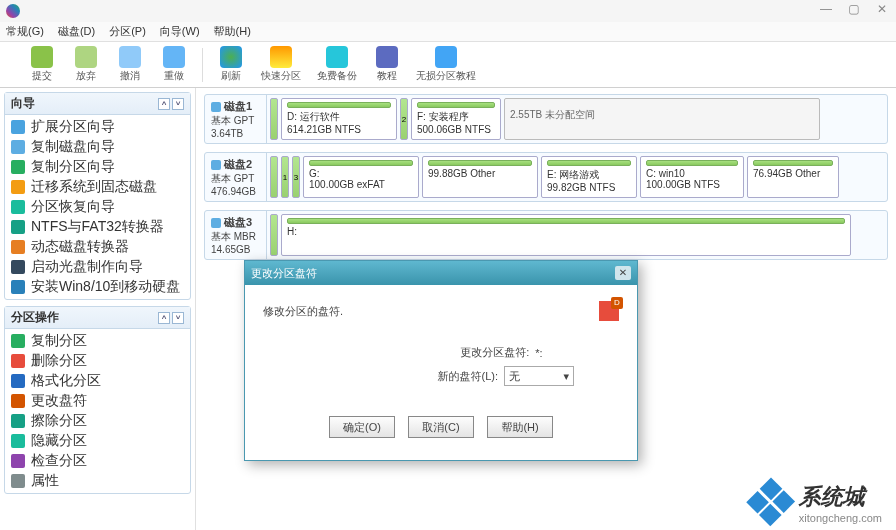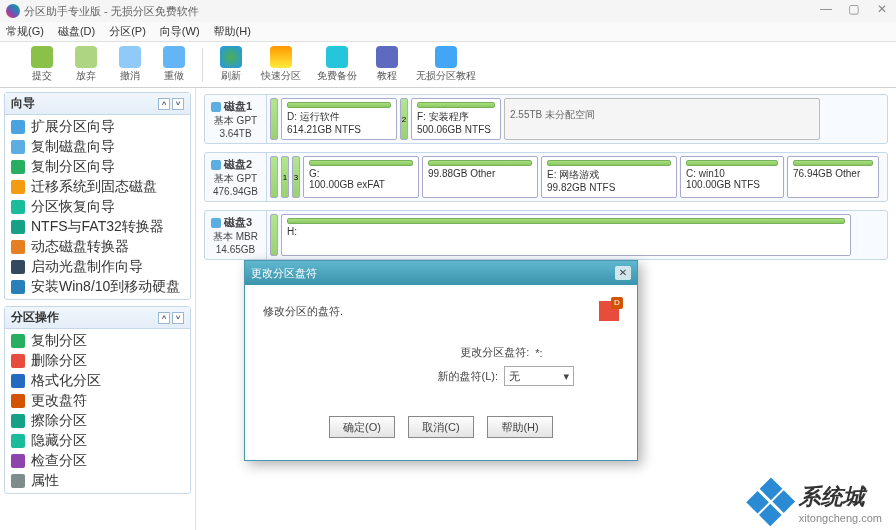--- a/index.html
+++ b/index.html
@@ -18,21 +18,21 @@
   .sidebar { width: 196px; background: #fff; border-right: 1px solid #e0e0e0; padding: 4px; overflow: hidden; }
   .panel { border: 1px solid #c6d8e8; border-radius: 3px; margin-bottom: 6px; }
   .panel-header { height: 22px; background: linear-gradient(#f0f6fc, #e4eef8); display: flex; align-items: center; justify-content: space-between; padding: 0 6px; font-size: 12px; color: #333; font-weight: bold; border-bottom: 1px solid #c6d8e8; }
   .panel-header .ctl { display: flex; gap: 2px; }
   .panel-header .cbtn { width: 12px; height: 12px; border: 1px solid #9ab7d4; background: #fff; font-size: 8px; text-align: center; line-height: 10px; color: #557; }
   .panel-body { padding: 2px 0; }
   .side-item { height: 20px; display: flex; align-items: center; padding: 0 6px; font-size: 14px; color: #333; cursor: pointer; }
   .side-icon { width: 14px; height: 14px; margin-right: 6px; border-radius: 2px; }
   .content { flex: 1; padding: 6px 8px; background: #fff; overflow: hidden; }
   .disk-row { border: 1px solid #c6d8e8; border-radius: 3px; margin-bottom: 8px; display: flex; height: 50px; background: #f7fbff; }
-  .disk-info { width: 62px; padding: 4px 6px; font-size: 10px; color: #444; border-right: 1px solid #c6d8e8; text-align: center; }
+  .disk-info { width: 62px; padding: 4px 6px; font-size: 10px; color: #444; border-right: 1px solid #c6d8e8; }
   .disk-info .dn { font-weight: bold; font-size: 11px; display: flex; align-items: center; gap: 3px; }
   .disk-icon { width: 10px; height: 10px; background: #5dade2; border-radius: 2px; }
   .parts { flex: 1; display: flex; align-items: center; padding: 3px; gap: 3px; }
   .part { border: 1px solid #aac; border-radius: 2px; height: 42px; padding: 3px 5px; font-size: 10px; color: #333; background: #fff; position: relative; overflow: hidden; }
   .part .bar { height: 6px; border: 1px solid #7ab05c; border-radius: 2px; margin-bottom: 2px; background: linear-gradient(#a7e07f, #8ac95f); position: relative; }
   .part-small { width: 8px; border: 1px solid #aac; height: 42px; background: linear-gradient(#b3e690, #9ad171); border-radius: 2px; }
   .unalloc { border: 1px solid #bbb; background: #f5f5f5; color: #666; }
   .dialog { position: absolute; left: 244px; top: 260px; width: 394px; background: #fff; border: 1px solid #4a98b0; box-shadow: 4px 4px 12px rgba(0,0,0,0.3); }
   .dialog-title { height: 24px; background: linear-gradient(#5fb8d0, #3a94ac); color: #fff; font-size: 11px; display: flex; align-items: center; justify-content: space-between; padding: 0 6px; }
   .dialog-title .x { width: 16px; height: 14px; text-align: center; cursor: pointer; color: #444; background: #d0e5ec; border-radius: 2px; font-size: 10px; line-height: 14px; }
@@ -48,21 +48,20 @@
   .watermark { position: absolute; right: 14px; bottom: 6px; font-size: 22px; color: #333; font-style: italic; font-weight: bold; display: flex; align-items: center; }
   .watermark .logo { display:flex; flex-wrap:wrap; width:36px; height:36px; transform: rotate(45deg); margin-right:10px; gap:2px; }
   .watermark .logo span { width:16px; height:16px; background:#2a8ad4; }
   .watermark small { display:block; font-size:11px; color:#888; font-weight:normal; font-style:normal; }
 </style>
 </head>
 <body>
 
 <div class="titlebar">
   <span class="icon"></span>
-  <span>分区助手专业版 - 无损分区免费软件</span>
   <div class="win-controls">
     <div class="win-btn">—</div>
     <div class="win-btn">▢</div>
     <div class="win-btn">✕</div>
   </div>
 </div>
 
 <div class="menubar">
   <span>常规(G)</span>
   <span>磁盘(D)</span>
@@ -245,21 +244,21 @@
           <div class="part" style="width: 116px;">
             <div class="bar"></div>
             <div>G:</div>
             <div>100.00GB exFAT</div>
           </div>
           <div class="part" style="width: 116px;">
             <div class="bar"></div>
             <div></div>
             <div>99.88GB Other</div>
           </div>
-          <div class="part" style="width: 136px;">
+          <div class="part" style="width: 96px;">
             <div class="bar"></div>
             <div>E: 网络游戏</div>
             <div>99.82GB NTFS</div>
           </div>
           <div class="part" style="width: 104px;">
             <div class="bar"></div>
             <div>C: win10</div>
             <div>100.00GB NTFS</div>
           </div>
           <div class="part" style="width: 92px;">

